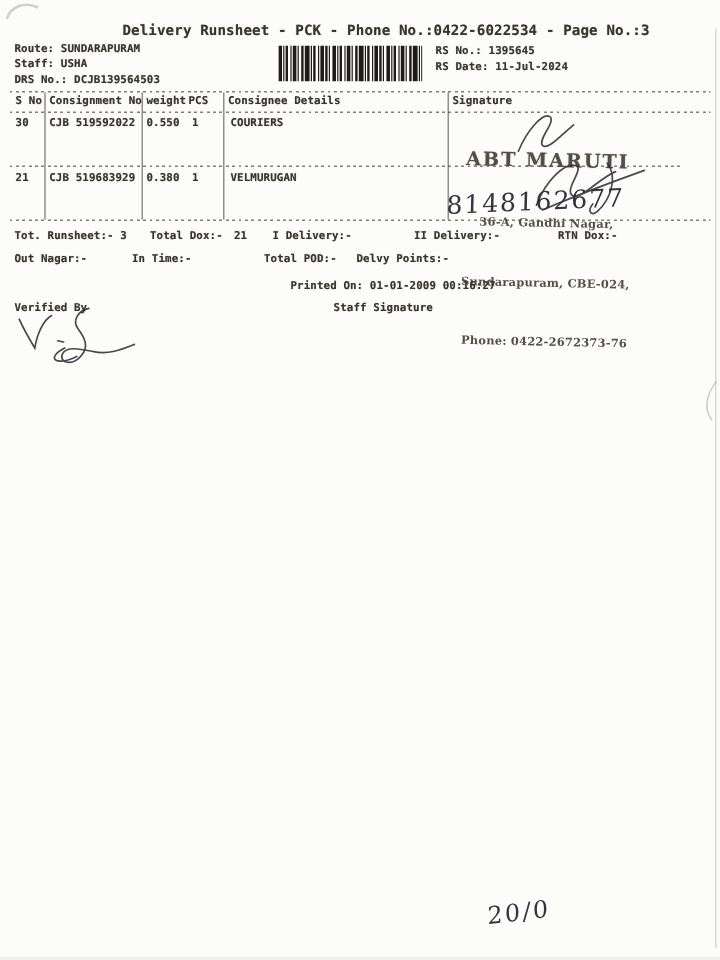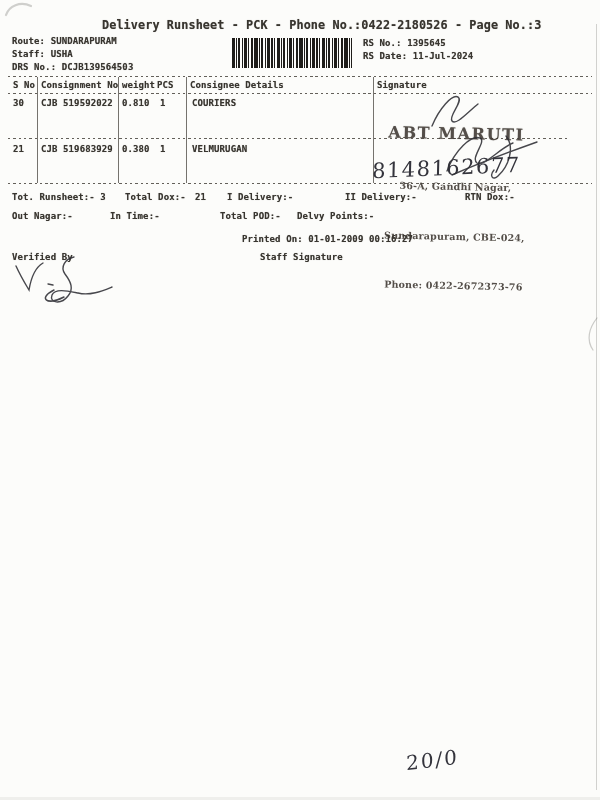--- a/index.html
+++ b/index.html
@@ -36,21 +36,21 @@
   .hand-note{left:406px;top:748px;font-size:20px;letter-spacing:2px;transform:rotate(-7deg) skewX(-6deg);}
   .overlay{position:absolute;left:0;top:0;pointer-events:none;}
   .edge-r{position:absolute;left:596px;top:24px;width:1px;height:766px;background:rgba(110,110,106,.30);}
   .edge-b{position:absolute;left:0;bottom:0;width:600px;height:3px;background:#efefec;}
 </style>
 </head>
 <body>
 
 <div class="page">
 
-  <div class="t" style="left:102px;top:18px;font-size:11.8px">Delivery Runsheet - PCK - Phone No.:0422-2180526 - Page No.:3</div>
+  <div class="t" style="left:102px;top:18px;font-size:11.8px">Delivery Runsheet - PCK - Phone No.:0422-6022534 - Page No.:3</div>
 
   <div class="t" style="left:12px;top:36px"><span>Route: </span><span>SUNDARAPURAM</span></div>
   <div class="t" style="left:12px;top:49px"><span>Staff: </span><span>USHA</span></div>
   <div class="t" style="left:12px;top:62px"><span>DRS No.: </span><span>DCJB139564503</span></div>
 
   <svg class="overlay" style="left:232px;top:38px" width="120" height="30" aria-label="barcode">
     <line x1="0" y1="15" x2="120" y2="15" stroke="#1e1c19" stroke-width="30" stroke-dasharray="3 1 1 1 2 2 1 1 3 1 1 2 2 1 4 1 1 1 2 2 1 1 3 1 2 1 1 2"></line>
   </svg>
 
   <div class="t" style="left:363px;top:38px"><span>RS No.: </span><span>1395645</span></div>
@@ -68,21 +68,21 @@
   <div class="t" style="left:13px;top:80px">S No</div>
   <div class="t" style="left:41px;top:80px">Consignment No</div>
   <div class="t" style="left:122px;top:80px">weight</div>
   <div class="t" style="left:157px;top:80px">PCS</div>
   <div class="t" style="left:190px;top:80px">Consignee Details</div>
   <div class="t" style="left:377px;top:80px">Signature</div>
 
   <div>
     <div class="t" style="left:13px;top:98px">30</div>
     <div class="t" style="left:41px;top:98px">CJB 519592022</div>
-    <div class="t" style="left:122px;top:98px">0.810</div>
+    <div class="t" style="left:122px;top:98px">0.550</div>
     <div class="t" style="left:160px;top:98px">1</div>
     <div class="t" style="left:192px;top:98px">COURIERS</div>
   </div>
 
   <div>
     <div class="t" style="left:13px;top:144px">21</div>
     <div class="t" style="left:41px;top:144px">CJB 519683929</div>
     <div class="t" style="left:122px;top:144px">0.380</div>
     <div class="t" style="left:160px;top:144px">1</div>
     <div class="t" style="left:192px;top:144px">VELMURUGAN</div>
@@ -105,21 +105,21 @@
   <div class="t" style="left:345px;top:192px">II Delivery:-</div>
   <div class="t" style="left:465px;top:192px">RTN Dox:-</div>
 
   <div class="t" style="left:12px;top:211px">Out Nagar:-</div>
   <div class="t" style="left:110px;top:211px">In Time:-</div>
   <div class="t" style="left:220px;top:211px">Total POD:-</div>
   <div class="t" style="left:297px;top:211px">Delvy Points:-</div>
 
   <div class="t" style="left:242px;top:234px">Printed On: 01-01-2009 00:16:27</div>
   <div class="t" style="left:12px;top:252px">Verified By</div>
-  <div class="t" style="left:260px;top:252px">Staff Signature</div>
+  <div class="t" style="left:278px;top:252px">Staff Signature</div>
 
   <svg class="overlay" width="600" height="800" viewBox="0 0 600 800">
 
     <g stroke="#2f2f35" stroke-width="1.4" fill="none" stroke-linecap="round" opacity=".88">
       <path d="M432,126 C439,109 452,94 458,97 C464,101 448,116 452,121 C456,126 468,112 478,104"></path>
 
       <path d="M447,171 C455,150 471,135 480,138 C487,141 470,158 477,163 C484,167 500,148 513,143"></path>
       <path d="M452,175 C480,163 509,152 537,142"></path>
       <path d="M506,136 C515,147 509,166 498,176 C493,181 489,176 494,170"></path>
 

